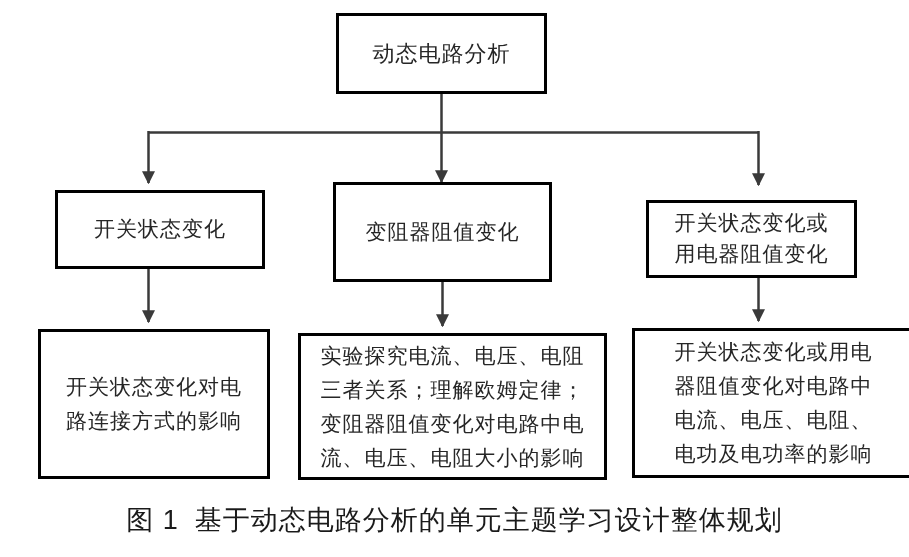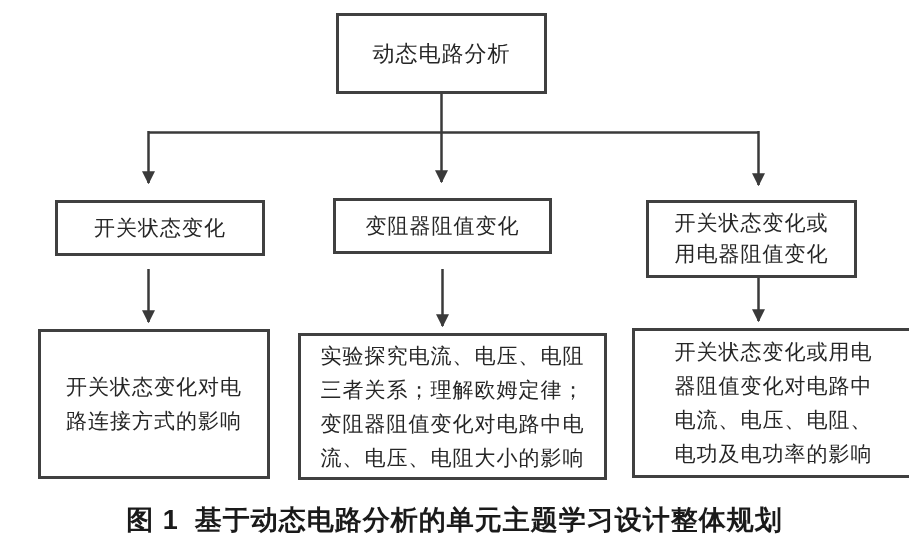--- a/index.html
+++ b/index.html
@@ -18,47 +18,47 @@
   .connectors {
     position: absolute;
     left: 0;
     top: 0;
     width: 909px;
     height: 557px;
   }
   .node {
     position: absolute;
     box-sizing: border-box;
-    border: 3px solid #404040;
+    border: 3px solid #000000;
     background: #ffffff;
     color: #262626;
     display: flex;
     align-items: center;
     justify-content: center;
     text-align: center;
     white-space: pre-line;
     font-size: 21px;
     line-height: 33px;
     letter-spacing: 1px;
   }
   .node-root      { left: 336px; top: 13px;  width: 211px; height: 81px;  font-size: 22px; }
-  .node-branch-1  { left: 55px;  top: 200px; width: 210px; height: 56px; }
-  .node-branch-2  { left: 333px; top: 198px; width: 219px; height: 56px; }
+  .node-branch-1  { left: 55px;  top: 190px; width: 210px; height: 79px; }
+  .node-branch-2  { left: 333px; top: 182px; width: 219px; height: 100px; }
   .node-branch-3  { left: 646px; top: 200px; width: 211px; height: 78px; line-height: 31px; }
   .node-detail-1  { left: 38px;  top: 329px; width: 232px; height: 150px; line-height: 34px; }
   .node-detail-2  { left: 298px; top: 333px; width: 309px; height: 147px; line-height: 34px; justify-content: center; }
   .node-detail-3  { left: 632px; top: 328px; width: 283px; height: 150px; line-height: 34px; }
   .caption {
     position: absolute;
     left: 0;
     top: 502px;
     width: 909px;
     text-align: center;
     font-family: "Liberation Sans", "DejaVu Sans", sans-serif;
-    font-weight: 700;
+    font-weight: 400;
     font-size: 27px;
     color: #1a1a1a;
     letter-spacing: 1px;
   }
   .caption .fig-label { margin-right: 16px; }
 </style>
 </head>
 <body>
 
 <div class="canvas">

